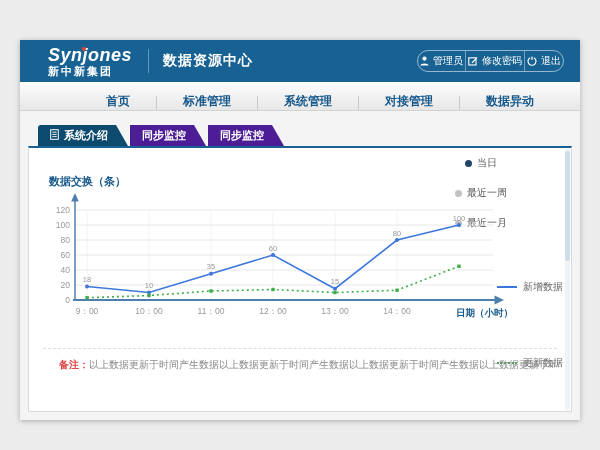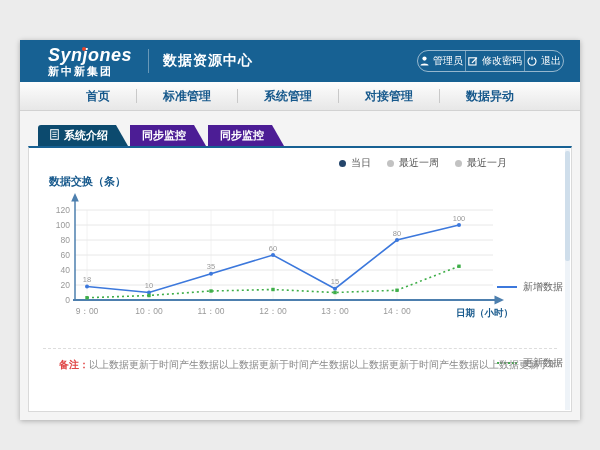--- a/index.html
+++ b/index.html
@@ -31,21 +31,21 @@
   .hdr-btn{
     display:flex;align-items:center;gap:4px;padding:0 2px;
     color:#fff;font-size:10px;cursor:pointer;
   }
   .hdr-btn + .hdr-btn{border-left:1px solid rgba(255,255,255,.4);}
   .hdr-btn svg{display:block;}
   
   .nav{
     height:28px;background:linear-gradient(#fdfdfd,#e7e7e7);
     border-bottom:1px solid #d2d2d2;
-    display:flex;align-items:center;padding-left:40px;
+    display:flex;align-items:flex-end;padding-left:60px;
   }
   .nav-item{
     color:#17598c;font-size:12px;font-weight:bold;
     padding:0 26px;cursor:pointer;white-space:nowrap;
   }
   .nav-sep{width:1px;height:14px;background:#c9c9c9;}
   
   .content{position:relative;padding:14px 8px 0 8px;}
   .tabs{display:flex;margin-left:10px;gap:2px;}
   .tab{
@@ -55,21 +55,21 @@
     cursor:pointer;white-space:nowrap;
   }
   .tab.active{background:#0c4a6e;border-top-left-radius:3px;}
   .tab.inactive{background:#4c1d95;}
   
   .panel{
     position:relative;height:263px;background:#fff;
     border:1px solid #d9d9d9;border-top:2px solid #176193;
   }
   .filters{
-    position:absolute;top:8px;right:64px;display:flex;gap:16px;align-items:center;
+    position:absolute;top:8px;right:64px;display:flex;gap:16px;align-items:center;flex-direction:column;
   }
   .filter{display:flex;align-items:center;gap:5px;font-size:10px;color:#555;cursor:pointer;}
   .radio-dot{width:7px;height:7px;border-radius:50%;background:#c2c2c2;}
   .filter.selected .radio-dot{background:#24456b;}
   .y-title{position:absolute;left:20px;top:26px;font-size:11px;font-weight:bold;color:#17598c;}
   .chart-svg{position:absolute;left:16px;top:40px;}
   .chart-legend{position:absolute;right:8px;top:84px;display:flex;flex-direction:column;gap:14px;}
   .legend-item{display:flex;align-items:center;gap:6px;font-size:10px;color:#666;cursor:pointer;white-space:nowrap;margin-top:48px;}
   .legend-swatch{width:20px;height:0;}
   .legend-swatch.solid{border-top:2px solid #3c78dc;}

